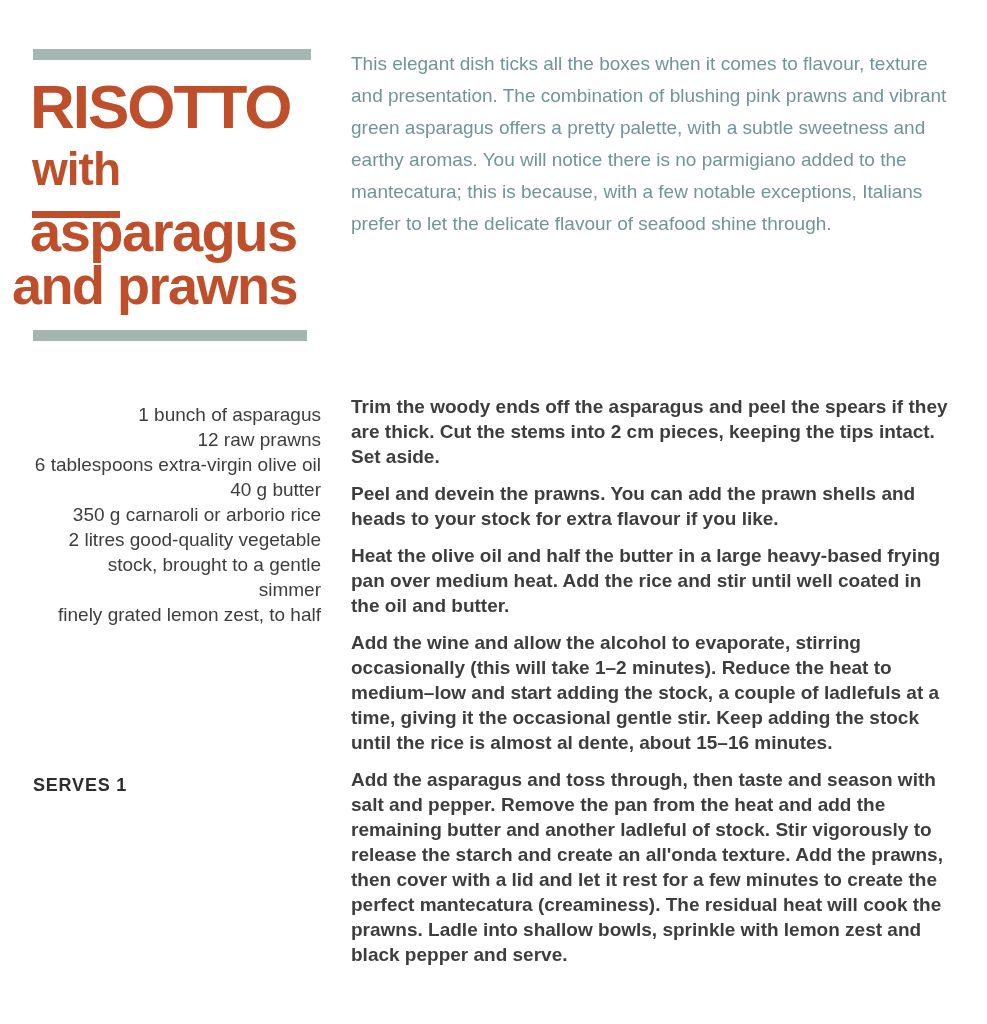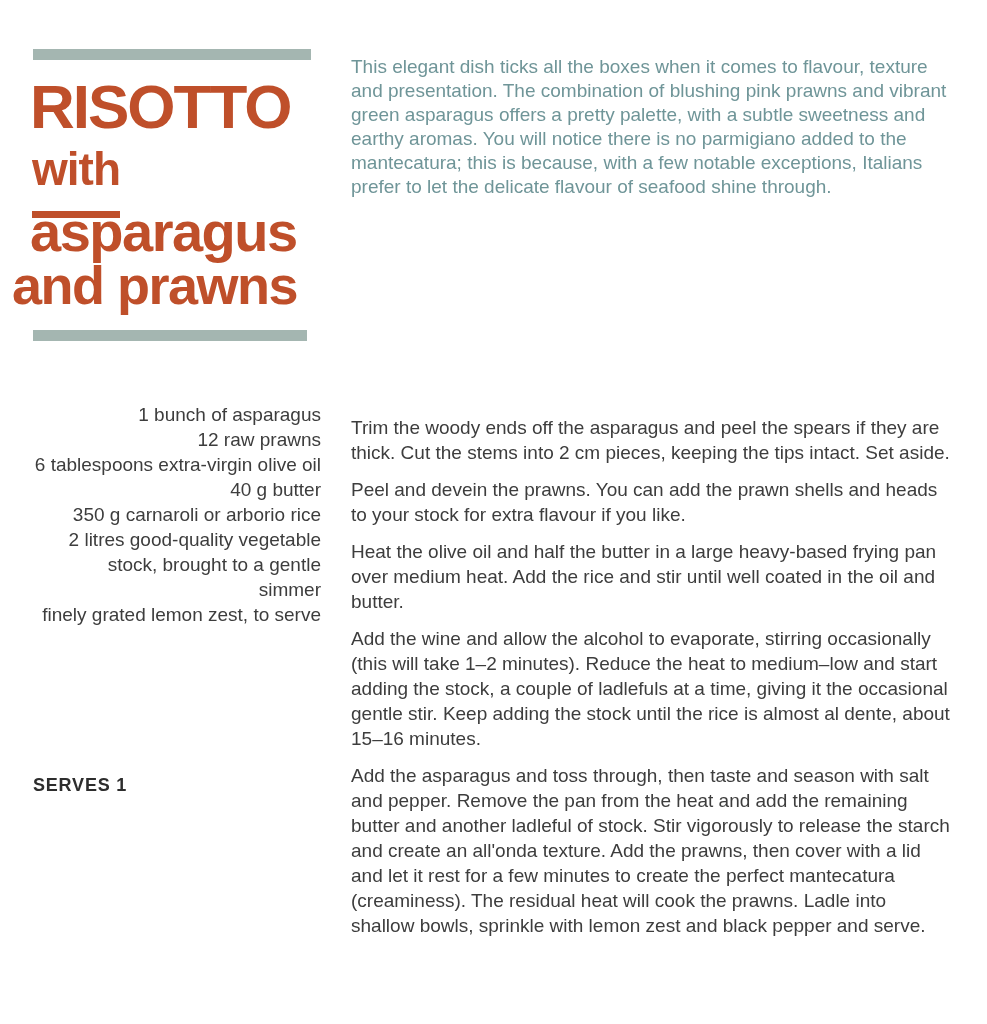--- a/index.html
+++ b/index.html
@@ -35,25 +35,25 @@
   .title-main  { left: 30px; top: 76px;  font-size: 62px; letter-spacing: -2px; }
   .title-with  { left: 32px; top: 146px; font-size: 46px; letter-spacing: -1px;
                  display: inline-block; border-bottom: 7px solid #bf4f2a; padding-bottom: 19px; }
   .title-line3 { left: 30px; top: 204px; font-size: 56px; letter-spacing: -1.5px; }
   .title-line4 { left: 12px; top: 258px; font-size: 54px; letter-spacing: -1.5px; }
 
   
   .intro {
     position: absolute;
     left: 351px;
-    top: 55px;
+    top: 48px;
     width: 604px;
     margin: 0;
     font-size: 19px;
-    line-height: 24px;
+    line-height: 32px;
     color: #6f9598;
   }
 
   
   .ingredients {
     position: absolute;
     left: 33px;
     top: 402px;
     width: 288px;
     margin: 0;
@@ -76,22 +76,23 @@
     font-size: 18px;
     font-weight: 700;
     letter-spacing: 0.8px;
     color: #2d2d2d;
   }
 
   
   .method {
     position: absolute;
     left: 351px;
-    top: 415px;
+    top: 394px;
     width: 602px;
+    font-weight: bold;
   }
   .method p {
     margin: 0 0 12px 0;
     font-size: 19px;
     line-height: 25px;
     color: #3d3d3d;
   }
 </style>
 </head>
 <body>
@@ -111,21 +112,21 @@
 
   <p class="intro">This elegant dish ticks all the boxes when it comes to flavour, texture and presentation. The combination of blushing pink prawns and vibrant green asparagus offers a pretty palette, with a subtle sweetness and earthy aromas. You will notice there is no parmigiano added to the mantecatura; this is because, with a few notable exceptions, Italians prefer to let the delicate flavour of seafood shine through.</p>
 
   <ul class="ingredients">
     <li>1 bunch of asparagus</li>
     <li>12 raw prawns</li>
     <li>6 tablespoons extra-virgin olive oil</li>
     <li>40 g butter</li>
     <li>350 g carnaroli or arborio rice</li>
     <li>2 litres good-quality vegetable stock, brought to a gentle simmer</li>
-    <li>finely grated lemon zest, to serve</li>
+    <li>finely grated lemon zest, to half</li>
   </ul>
 
   <div class="serves">SERVES 1</div>
 
   <div class="method">
     <p>Trim the woody ends off the asparagus and peel the spears if they are thick. Cut the stems into 2 cm pieces, keeping the tips intact. Set aside.</p>
     <p>Peel and devein the prawns. You can add the prawn shells and heads to your stock for extra flavour if you like.</p>
     <p>Heat the olive oil and half the butter in a large heavy-based frying pan over medium heat. Add the rice and stir until well coated in the oil and butter.</p>
     <p>Add the wine and allow the alcohol to evaporate, stirring occasionally (this will take 1–2 minutes). Reduce the heat to medium–low and start adding the stock, a couple of ladlefuls at a time, giving it the occasional gentle stir. Keep adding the stock until the rice is almost al dente, about 15–16 minutes.</p>
     <p>Add the asparagus and toss through, then taste and season with salt and pepper. Remove the pan from the heat and add the remaining butter and another ladleful of stock. Stir vigorously to release the starch and create an all'onda texture. Add the prawns, then cover with a lid and let it rest for a few minutes to create the perfect mantecatura (creaminess). The residual heat will cook the prawns. Ladle into shallow bowls, sprinkle with lemon zest and black pepper and serve.</p>

